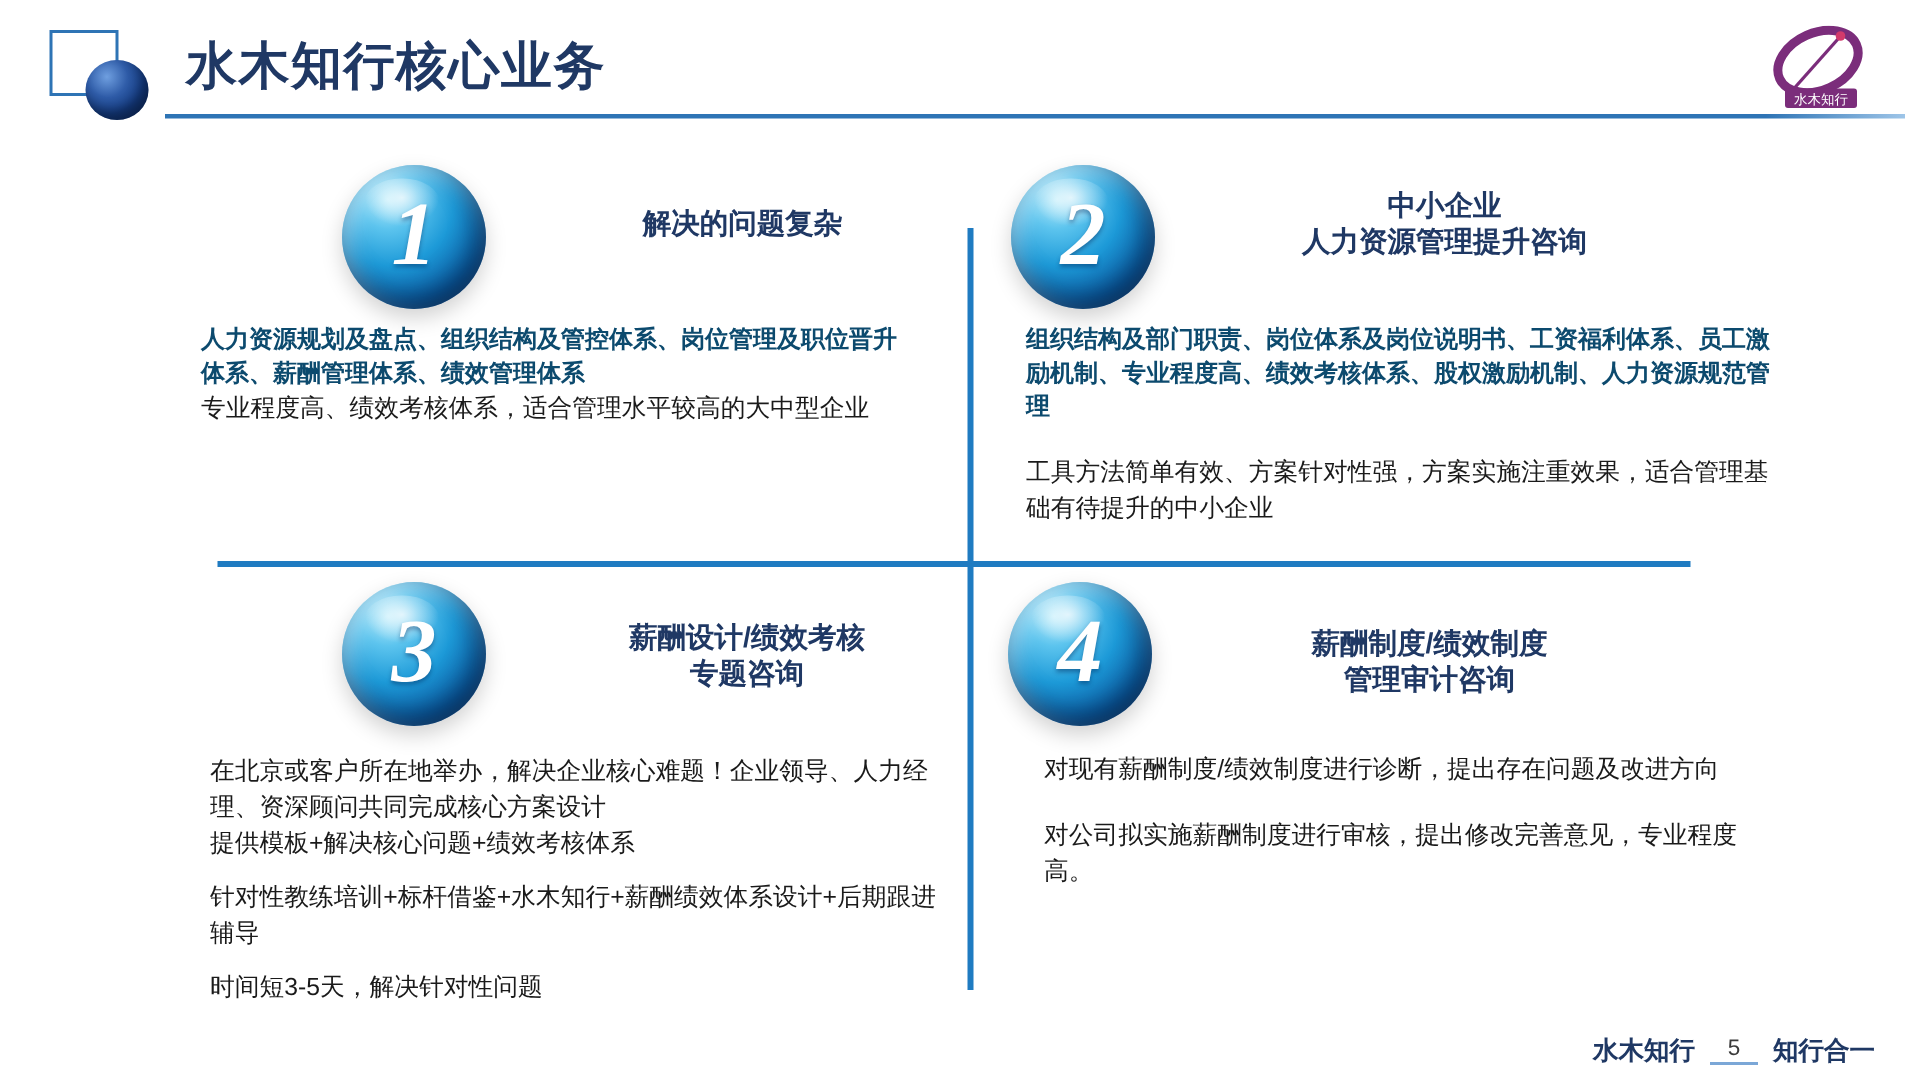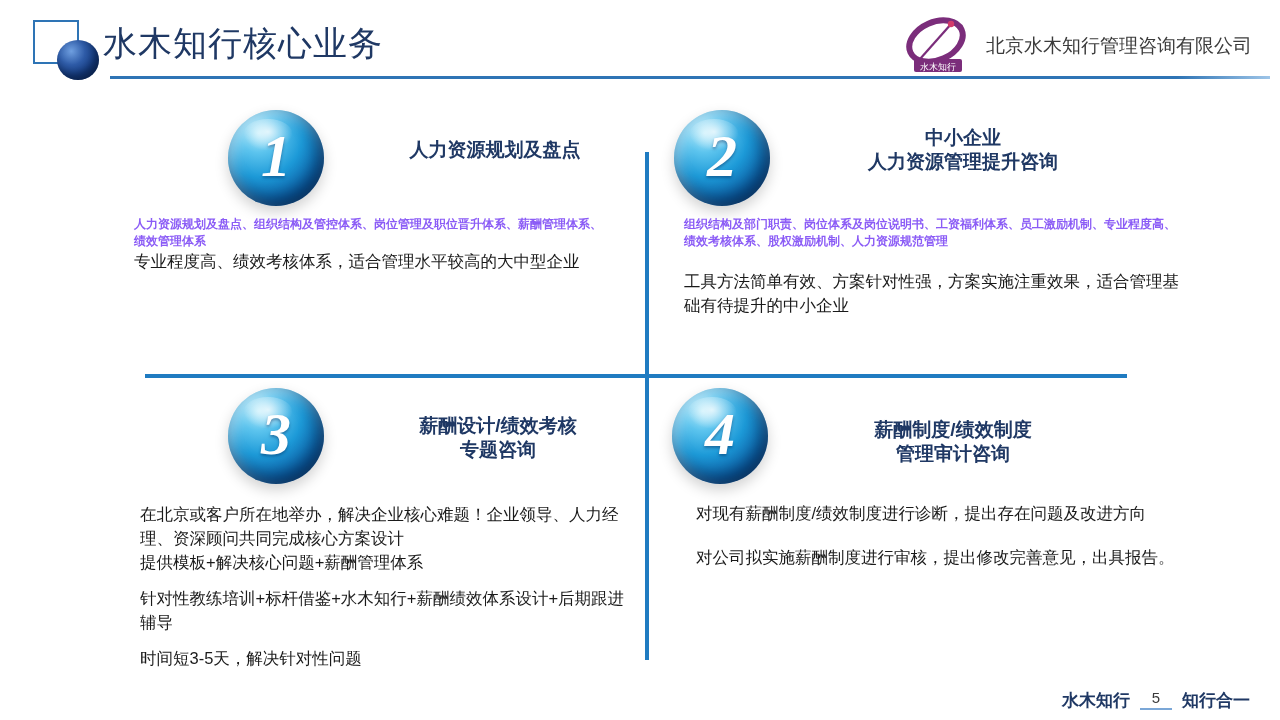--- a/index.html
+++ b/index.html
@@ -38,23 +38,23 @@
     position: absolute;
     left: 24px; top: 20px;
     width: 42px; height: 40px;
     border-radius: 50%;
     background:
       radial-gradient(circle at 34% 28%, #6f9fe0 0%, #2f5ca8 34%, #153d84 62%, #0b2a63 100%);
     box-shadow: inset -4px -6px 8px rgba(0,0,0,0.35);
   }
   #header-title {
     position: absolute;
-    left: 103px; top: 21px;
+    left: 124px; top: 21px;
     font-size: 34px;
-    font-weight: normal;
+    font-weight: bold;
     color: #1F3864;
     letter-spacing: 1px;
     white-space: nowrap;
   }
   #header-rule {
     position: absolute;
     left: 110px; top: 76px;
     width: 1160px; height: 3px;
     background: linear-gradient(to right, #2E74B5 0%, #2E74B5 92%, #9ec5e8 100%);
   }
@@ -153,23 +153,23 @@
     text-align: center;
     white-space: pre-line;
   }
   #quad-1 .quad-title { left: 240px; top: 28px; width: 270px; }
   #quad-2 .quad-title { left: 130px; top: 16px; width: 330px; text-align: center; }
   #quad-3 .quad-title { left: 230px; top: 26px; width: 280px; }
   #quad-4 .quad-title { left: 120px; top: 30px; width: 330px; }
 
   .quad-body { position: relative; }
   .b-bold {
-    font-size: 12px;
-    font-weight: bold;
-    color: #8b5cf6;
+    font-size: 16px;
+    font-weight: bold;
+    color: #0c4a6e;
     line-height: 1.42;
   }
   .b-norm {
     font-size: 16.5px;
     color: #1a1a1a;
     line-height: 1.45;
   }
   .gap-s { height: 12px; }
   .gap-m { height: 20px; }
 
@@ -225,33 +225,32 @@
   <div id="brand">
     <div id="brand-logo">
       <svg width="76" height="58" viewBox="0 0 76 58" xmlns="http://www.w3.org/2000/svg">
         <ellipse cx="36" cy="24" rx="28" ry="19" transform="rotate(-24 36 24)" fill="none" stroke="#7B2D7B" stroke-width="6"></ellipse>
         <line x1="20" y1="42" x2="52" y2="6" stroke="#7B2D7B" stroke-width="2.2"></line>
         <circle cx="51" cy="7" r="3.2" fill="#D33A6B"></circle>
         <rect x="14" y="42" width="48" height="13" rx="2" fill="#7B2D7B"></rect>
         <text x="38" y="52.5" font-size="9" fill="#ffffff" text-anchor="middle" font-family="Liberation Serif, serif">水木知行</text>
       </svg>
     </div>
-    <div id="brand-name">北京水木知行管理咨询有限公司</div>
   </div>
 </div>
 
 <div id="divider-vertical"></div>
 <div id="divider-horizontal"></div>
 
 <div class="quad" id="quad-1">
   <div class="quad-head">
     <div class="badge">
       <span class="badge-num">1</span>
     </div>
-    <div class="quad-title">人力资源规划及盘点</div>
+    <div class="quad-title">解决的问题复杂</div>
   </div>
   <div class="quad-body">
     <div class="b-bold">人力资源规划及盘点、组织结构及管控体系、岗位管理及职位晋升体系、薪酬管理体系、绩效管理体系</div>
     <div class="b-norm">专业程度高、绩效考核体系，适合管理水平较高的大中型企业</div>
   </div>
 </div>
 
 <div class="quad" id="quad-2">
   <div class="quad-head">
     <div class="badge">
@@ -270,40 +269,40 @@
 <div class="quad" id="quad-3">
   <div class="quad-head">
     <div class="badge">
       <span class="badge-num">3</span>
     </div>
     <div class="quad-title">薪酬设计/绩效考核
 专题咨询</div>
   </div>
   <div class="quad-body">
     <div class="b-norm">在北京或客户所在地举办，解决企业核心难题！企业领导、人力经理、资深顾问共同完成核心方案设计</div>
-    <div class="b-norm">提供模板+解决核心问题+薪酬管理体系</div>
+    <div class="b-norm">提供模板+解决核心问题+绩效考核体系</div>
     <div class="gap-s"></div>
     <div class="b-norm">针对性教练培训+标杆借鉴+水木知行+薪酬绩效体系设计+后期跟进辅导</div>
     <div class="gap-s"></div>
     <div class="b-norm">时间短3-5天，解决针对性问题</div>
   </div>
 </div>
 
 <div class="quad" id="quad-4">
   <div class="quad-head">
     <div class="badge">
       <span class="badge-num">4</span>
     </div>
     <div class="quad-title">薪酬制度/绩效制度
 管理审计咨询</div>
   </div>
   <div class="quad-body">
     <div class="b-norm">对现有薪酬制度/绩效制度进行诊断，提出存在问题及改进方向</div>
     <div class="gap-m"></div>
-    <div class="b-norm">对公司拟实施薪酬制度进行审核，提出修改完善意见，出具报告。</div>
+    <div class="b-norm">对公司拟实施薪酬制度进行审核，提出修改完善意见，专业程度高。</div>
   </div>
 </div>
 
 <div id="footer">
   <span>水木知行</span>
   <span id="footer-pagewrap">
     <span id="footer-page">5</span>
     <span id="footer-pagerule"></span>
   </span>
   <span>知行合一</span>

